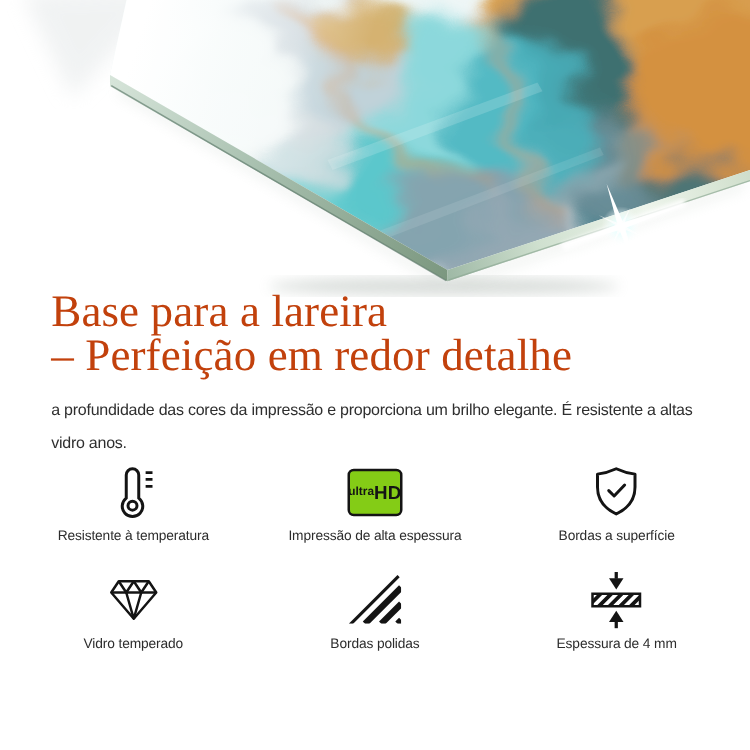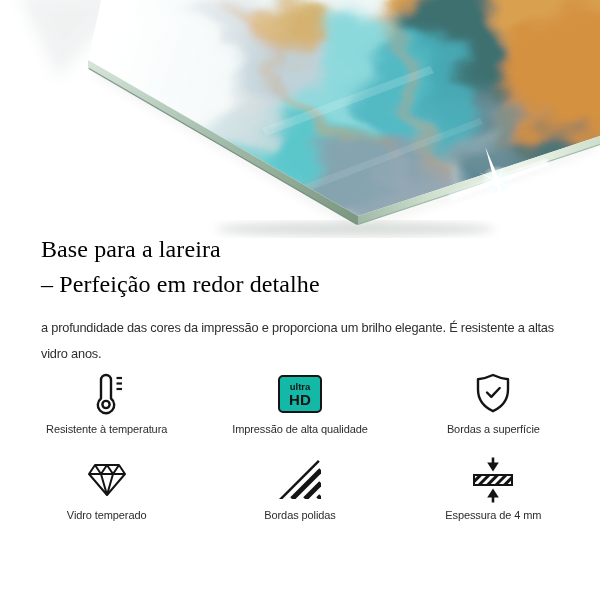--- a/index.html
+++ b/index.html
@@ -11,43 +11,43 @@
   .page{width:600px;height:600px;position:relative;}
 
   
   .hero{position:relative;width:600px;height:230px;}
   .hero svg{display:block;overflow:visible;}
 
   
   h1.title{
     margin:0 0 0 41px;padding-top:2px;
     font-family:"Liberation Serif","DejaVu Serif",serif;
-    font-weight:400;color:#000000;
-    font-size:24px;line-height:35px;letter-spacing:.1px;
+    font-weight:400;color:#c2410c;
+    font-size:36px;line-height:35px;letter-spacing:.1px;
   }
   .desc{
     margin:13px 0 0 41px;color:#2f2f2f;
     font-size:12.8px;line-height:26px;letter-spacing:-.2px;
   }
   .desc div{white-space:nowrap;}
 
   
   .features{
     display:grid;grid-template-columns:repeat(3,1fr);
     row-gap:22px;width:580px;margin:4px auto 0;
   }
   .feature{display:flex;flex-direction:column;align-items:center;}
   .icon-wrap{height:46px;display:flex;align-items:center;justify-content:center;}
   .feature .label{
     margin-top:6px;font-size:11px;color:#2c2c2c;letter-spacing:-.1px;
   }
   .uhd{
     width:40px;height:34px;border:2.5px solid #141414;border-radius:5px;
-    display:flex;flex-direction:column;align-items:center;justify-content:center;
-    color:#141414;background:#14b8a6;
+    display:flex;flex-direction:row;align-items:center;justify-content:center;
+    color:#141414;background:#84cc16;
   }
   .uhd .s1{font-size:9.5px;font-weight:700;line-height:10px;}
   .uhd .s2{font-size:15px;font-weight:700;line-height:15px;letter-spacing:.2px;}
 </style>
 </head>
 <body>
 
 <div class="page">
 
   <div class="hero">
@@ -177,21 +177,21 @@
       <div class="label">Resistente à temperatura</div>
     </div>
 
     <div class="feature">
       <div class="icon-wrap">
         <div class="uhd">
           <span class="s1">ultra</span>
           <span class="s2">HD</span>
         </div>
       </div>
-      <div class="label">Impressão de alta qualidade</div>
+      <div class="label">Impressão de alta espessura</div>
     </div>
 
     <div class="feature">
       <div class="icon-wrap">
         <svg width="40" height="44" viewBox="0 0 40 44">
           <path d="M20,3 C25.2,5.4 30.6,6.8 35,7.3 V17.5 C35,27.3 29.2,34.8 20,39.2 C10.8,34.8 5,27.3 5,17.5 V7.3 C9.4,6.8 14.8,5.4 20,3 Z" fill="none" stroke="#141414" stroke-width="2.4" stroke-linejoin="round"></path>
           <path d="M14,20.5 l4.3,4.3 l8.4,-8.8" fill="none" stroke="#141414" stroke-width="2.4" stroke-linecap="round" stroke-linejoin="round"></path>
         </svg>
       </div>
       <div class="label">Bordas a superfície</div>

